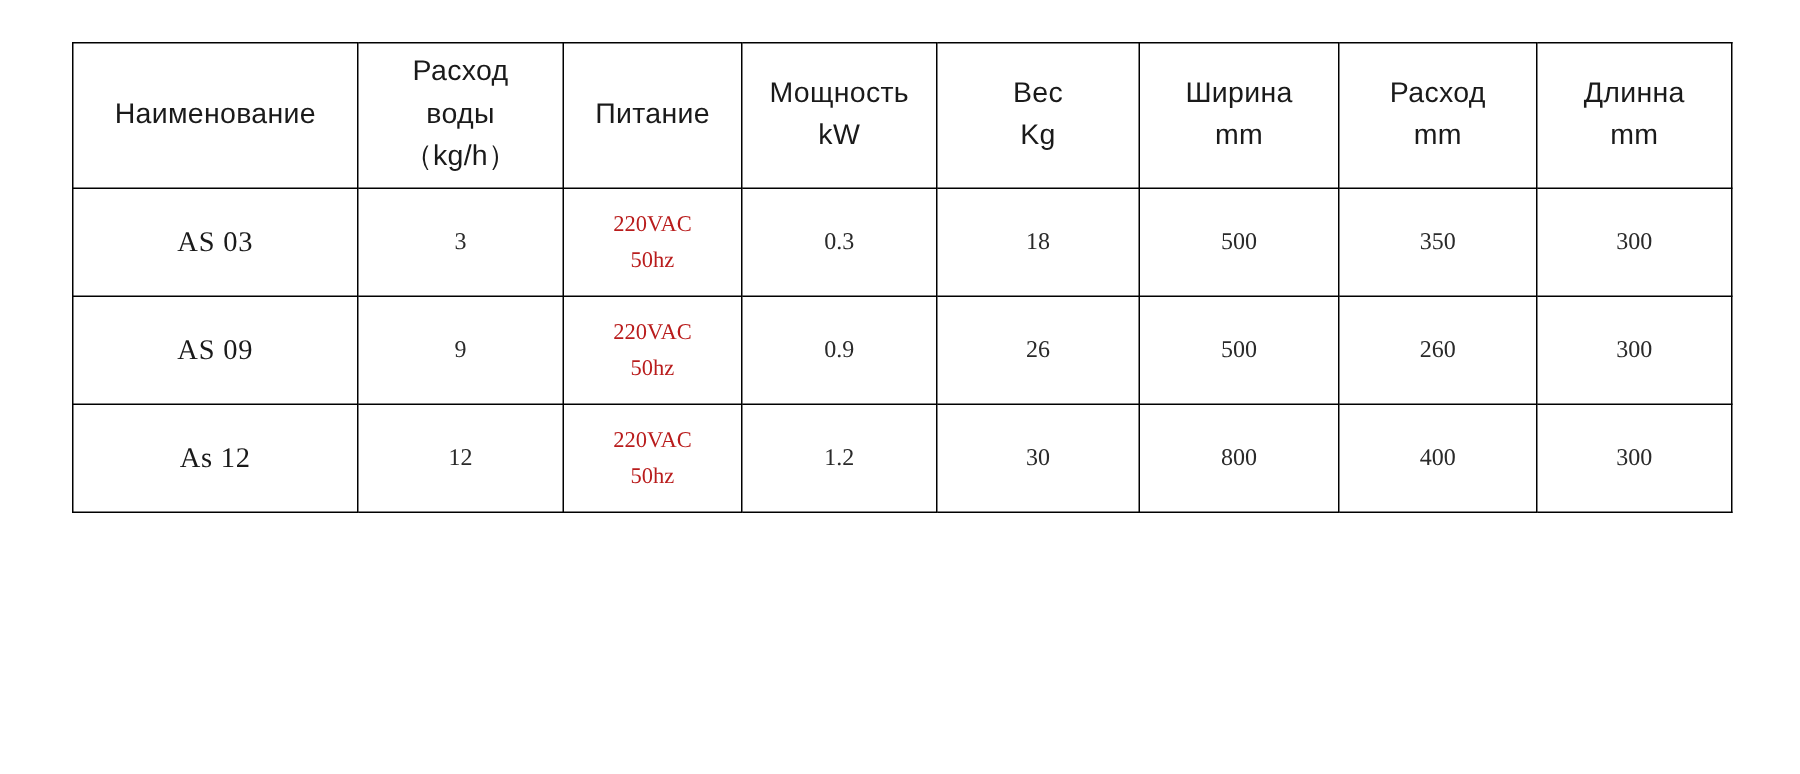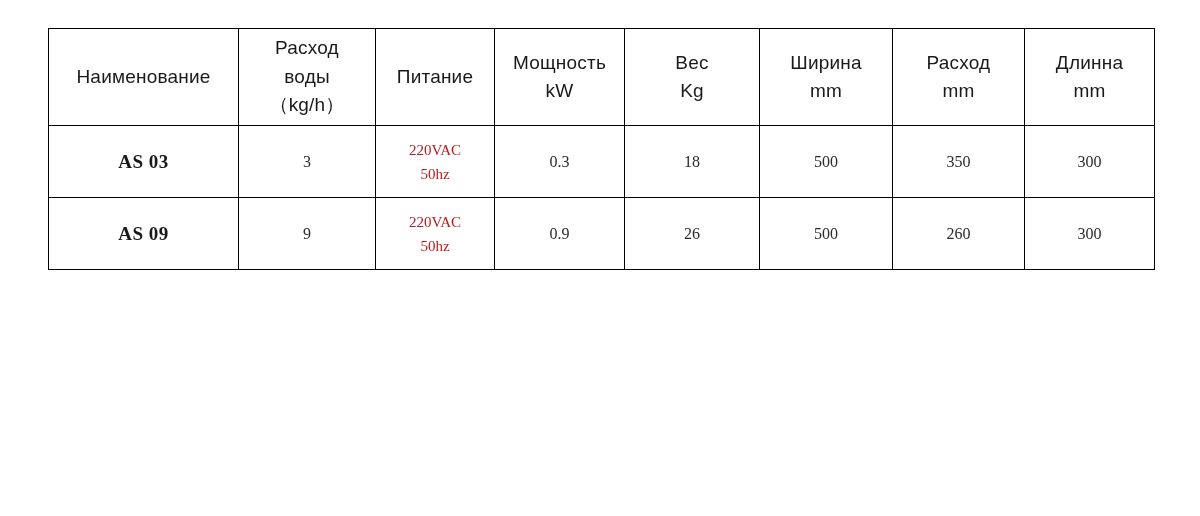--- a/index.html
+++ b/index.html
@@ -48,21 +48,21 @@
     letter-spacing: 0.2px;
   }
   thead th .h-line1 { display: block; }
   thead th .h-line2 { display: block; }
   thead th .h-line3 { display: block; }
 
   
   tbody tr { height: 72px; }
   tbody td { font-size: 16px; }
   tbody td.model {
-    font-weight: bold;
+    font-weight: normal;
     font-size: 19px;
     font-family: "Liberation Serif", serif;
     letter-spacing: 0.5px;
     margin-left: 20px;
   }
   tbody td.num {
     font-family: "Liberation Serif", serif;
     font-size: 16px;
     color: #2a2a2a;
   }
@@ -164,16 +164,29 @@
           <td class="power">
             <span>220VAC</span>
             <span>50hz</span>
           </td>
           <td class="num">0.9</td>
           <td class="num">26</td>
           <td class="num">500</td>
           <td class="num">260</td>
           <td class="num">300</td>
         </tr>
+        <tr>
+          <td class="model">As 12</td>
+          <td class="num">12</td>
+          <td class="power">
+            <span>220VAC</span>
+            <span>50hz</span>
+          </td>
+          <td class="num">1.2</td>
+          <td class="num">30</td>
+          <td class="num">800</td>
+          <td class="num">400</td>
+          <td class="num">300</td>
+        </tr>
       </tbody>
     </table>
   </div>
 </div>
 
 </body></html>

